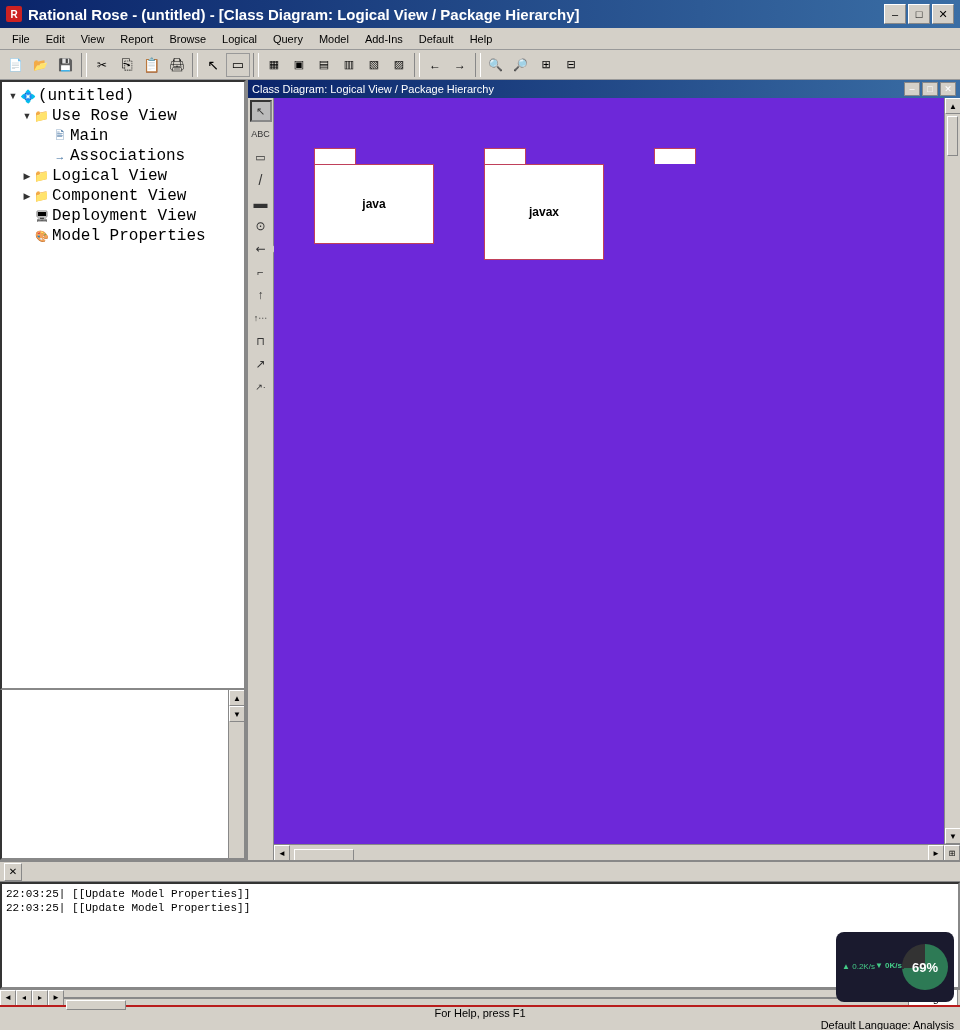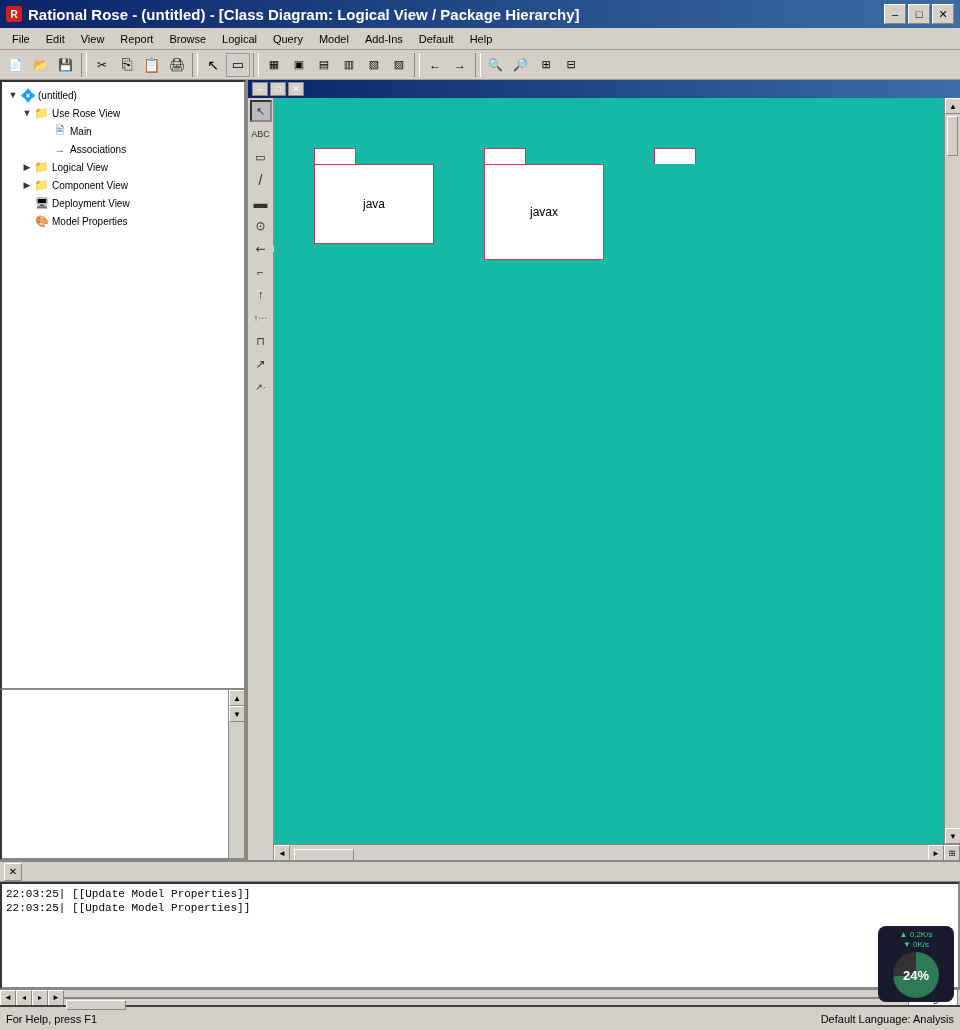--- a/index.html
+++ b/index.html
@@ -80,21 +80,21 @@
     .tree-item {
       display: flex;
       align-items: center;
       padding: 1px 0;
       cursor: pointer;
       white-space: nowrap;
       font-size: 11px;
     }
     .tree-expander { width: 14px; text-align: center; font-size: 9px; cursor: pointer; color: #333; }
     .tree-icon { width: 16px; height: 16px; margin-right: 2px; display: inline-flex; align-items: center; justify-content: center; font-size: 11px; }
-    .tree-label { font-size: 10px; }
+    .tree-label { font-size: 16px; font-family: Liberation Mono, monospace; }
 
     .preview-panel {
       height: 170px;
       background: white;
       border: 2px inset #888;
       border-top: none;
       overflow: hidden;
       position: relative;
     }
     .preview-scroll-v {
@@ -119,23 +119,24 @@
       width: 22px; height: 22px;
       background: #d4d0c8;
       border: 1px solid transparent;
       display: flex; align-items: center; justify-content: center;
       font-size: 11px; cursor: pointer; color: #333;
     }
     .palette-btn.active { border: 2px inset #888; background: #bbb; }
 
     .diagram-canvas {
       flex: 1;
-      background: #14b8a6;
+      background: #6d28d9;
       position: relative;
       overflow: hidden;
+      font-weight: bold;
     }
 
     
     .package-shape {
       position: absolute;
       cursor: move;
     }
     .package-tab {
       height: 16px;
       width: 40px;
@@ -236,25 +237,26 @@
       background: #d4d0c8;
       border-top: 1px solid #888;
       display: flex;
       align-items: center;
     }
 
     
     .status-bar {
       height: 25px;
       background: #d4d0c8;
-      border-top: 2px solid #404040;
+      border-top: 2px solid #b91c1c;
       display: flex;
       align-items: center;
       padding: 0 6px;
       font-size: 11px;
+      flex-direction: column;
     }
     .status-left { flex: 1; }
     .status-right { margin-left: auto; }
 
     .icon-folder { color: #e8c840; font-size: 12px; }
 
     
     .child-title-bar {
       background: linear-gradient(to right, #0a246a, #3a6ea5);
       color: white;
@@ -391,20 +393,21 @@
             <div class="scroll-btn">▲</div>
             <div style="flex:1;"></div>
             <div class="scroll-btn">▼</div>
           </div>
         </div>
       </div>
 
       <div class="right-panel">
 
         <div class="child-title-bar">
+          <span class="child-title-text">Class Diagram: Logical View / Package Hierarchy</span>
           <div class="child-title-btns">
             <div class="child-title-btn">–</div>
             <div class="child-title-btn">□</div>
             <div class="child-title-btn">✕</div>
           </div>
         </div>
 
         <div class="diagram-wrapper">
 
           <div class="tool-palette">
@@ -508,25 +511,25 @@
 
   </div>
 
   <div class="status-bar">
     <span class="status-left">For Help, press F1</span>
     <span class="status-right">Default Language: Analysis</span>
   </div>
 
 </div>
 
-<div style="position:fixed; bottom:28px; right:6px; background:#1a1a2e; border-radius:8px; padding:4px 6px; display:flex; flex-direction:column; align-items:center; min-width:76px; z-index:1000;">
+<div style="position:fixed; bottom:28px; right:6px; background:#1a1a2e; border-radius:8px; padding:12px 6px; display:flex; flex-direction:row; align-items:center; min-width:76px; z-index:1000;">
   <div style="font-size:8px; color:#44cc88; margin-bottom:1px;">
     <span style="color:#44cc88;">▲</span>
     <span>0.2K/s</span>
   </div>
-  <div style="font-size:8px; color:#44cc88; margin-bottom:3px;">
+  <div style="font-size:8px; color:#44cc88; margin-bottom:3px;font-weight:bold;">
     <span style="color:#44cc88;">▼</span>
     <span>0K/s</span>
   </div>
   <div style="width:46px; height:46px; border-radius:50%; background:conic-gradient(#2d7a55 0deg 266deg, #333 266deg 360deg); display:flex; align-items:center; justify-content:center; color:white; font-size:13px; font-weight:bold;">
-    <span>24%</span>
+    <span>69%</span>
   </div>
 </div>
 
 </body></html>

